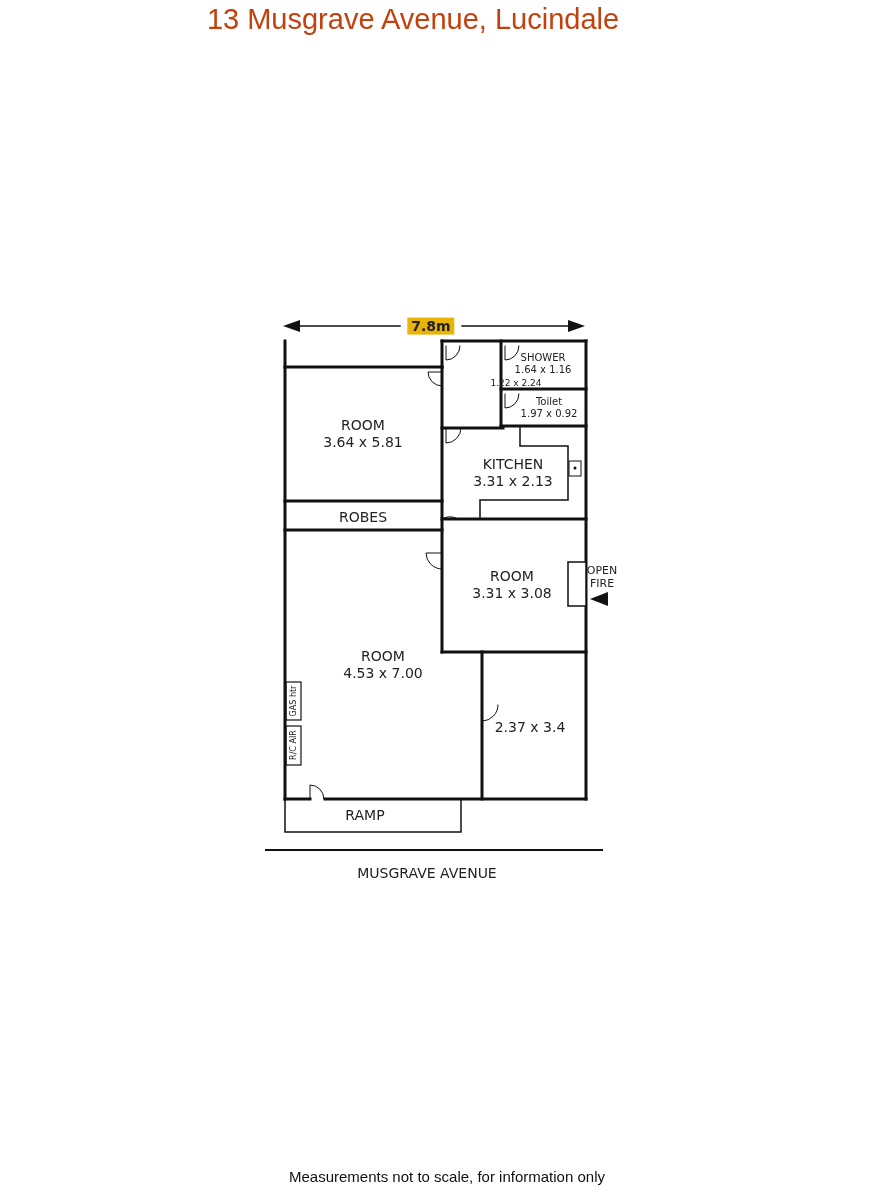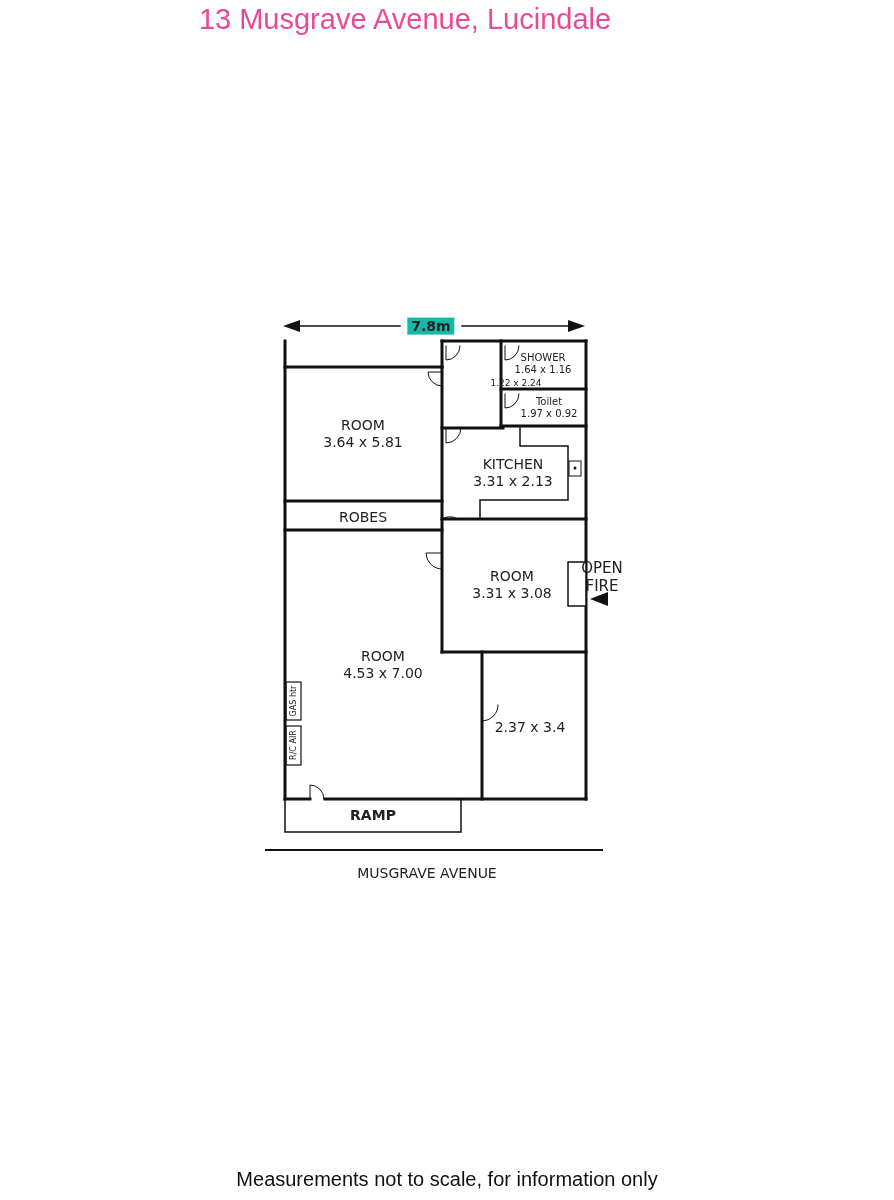--- a/index.html
+++ b/index.html
@@ -1,18 +1,18 @@
 <!DOCTYPE html>
 <html><head>
 <meta charset="utf-8">
 <style>
   html, body { margin: 0; padding: 0; background: #ffffff; }
   body { width: 894px; height: 1200px; position: relative; overflow: hidden; font-family: "Liberation Sans", sans-serif; color: #111; }
-  .title { position: absolute; top: 0; left: 0; width: 810px; text-align: center; font-size: 29px; line-height: 38px; color: #ec4899; }
-  .footer { position: absolute; top: 1168px; left: 0; width: 894px; text-align: center; font-size: 20px; color: #111; }
+  .title { position: absolute; top: 0; left: 8px; width: 810px; text-align: center; font-size: 29px; line-height: 38px; color: #c2410c; }
+  .footer { position: absolute; top: 1168px; left: 0; width: 894px; text-align: center; font-size: 15px; color: #111; }
   svg.plan { position: absolute; left: 0; top: 0; }
   .lbl { position: absolute; font-family: "DejaVu Sans", sans-serif; color: #222; text-align: center; white-space: nowrap; transform: translate(-50%, -50%); line-height: 1.2; }
   .lbl .n { display: block; }
   .lbl .d { display: block; }
   .big { font-size: 14px; }
   .mid { font-size: 10px; }
   .sml { font-size: 9px; }
   .vert { position: absolute; font-family: "DejaVu Sans", sans-serif; font-size: 8px; color: #222; transform: translate(-50%, -50%) rotate(-90deg); white-space: nowrap; }
 </style>
 </head>
@@ -80,21 +80,21 @@
       <path d="M505 394 L505 408 A14 14 0 0 0 519 394"></path>
       <path d="M446 428 L446 443 A15 15 0 0 0 461 428"></path>
       <path d="M442 503 L442 519 A16 16 0 0 1 458 519"></path>
       <path d="M442 553 L426 553 A16 16 0 0 0 442 569"></path>
       <path d="M482 705 L482 721 A16 16 0 0 0 498 705"></path>
       <path d="M310 799 L310 785 A14 14 0 0 1 324 799"></path>
     </g>
   </g>
 </svg>
 
-<div class="lbl big" style="left:431px; top:326px; background:#14b8a6; padding:0 4px; font-weight:bold;">7.8m</div>
+<div class="lbl big" style="left:431px; top:326px; background:#eab308; padding:0 4px; font-weight:bold;">7.8m</div>
 
 <div class="lbl big" style="left:363px; top:434px;">
   <span class="n">ROOM</span>
   <span class="d">3.64 x 5.81</span>
 </div>
 
 <div class="lbl sml" style="left:472px; top:383px;margin-left:44px;">
   <span class="d">1.22 x 2.24</span>
 </div>
 
@@ -115,36 +115,36 @@
 
 <div class="lbl big" style="left:363px; top:517px;">
   <span class="n">ROBES</span>
 </div>
 
 <div class="lbl big" style="left:512px; top:585px;">
   <span class="n">ROOM</span>
   <span class="d">3.31 x 3.08</span>
 </div>
 
-<div class="lbl" style="left:602px; top:577px; font-size:15px;">
+<div class="lbl" style="left:602px; top:577px; font-size:11px;">
   <span class="n">OPEN</span>
   <span class="n">FIRE</span>
 </div>
 
 <div class="lbl big" style="left:383px; top:665px;">
   <span class="n">ROOM</span>
   <span class="d">4.53 x 7.00</span>
 </div>
 
 <div class="vert" style="left:293px; top:701px;">GAS htr</div>
 <div class="vert" style="left:293px; top:745px;">R/C AIR</div>
 
 <div class="lbl big" style="left:530px; top:727px;">
   <span class="d">2.37 x 3.4</span>
 </div>
 
-<div class="lbl big" style="left:373px; top:815px;font-weight:bold;">
+<div class="lbl big" style="left:365px; top:815px;">
   <span class="n">RAMP</span>
 </div>
 
 <div class="lbl big" style="left:427px; top:873px;">MUSGRAVE AVENUE</div>
 
 <div class="footer">Measurements not to scale, for information only</div>
 
 </body></html>

